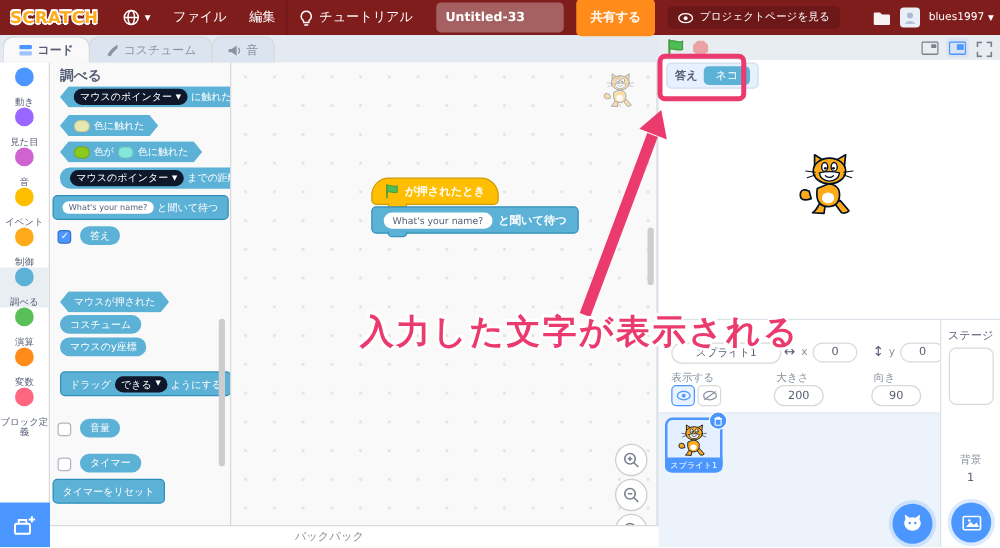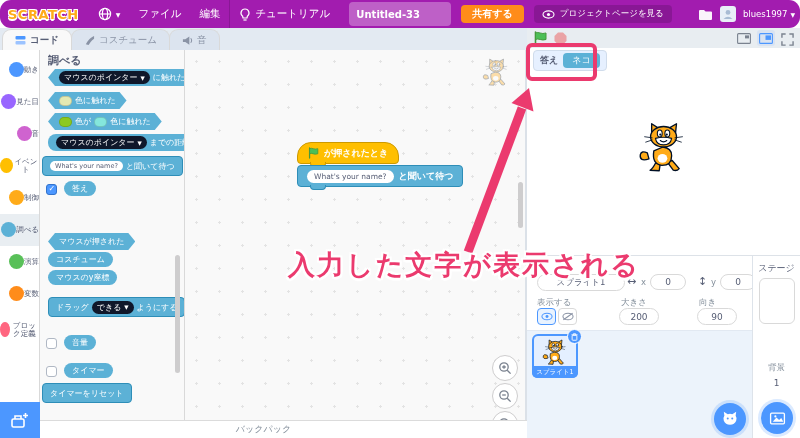--- a/index.html
+++ b/index.html
@@ -2,45 +2,45 @@
 <html><head>
 <meta charset="utf-8">
 <style>
   * { margin:0; padding:0; box-sizing:border-box; }
   html,body { width:800px; height:438px; }
   body { font-family:"DejaVu Sans","Liberation Sans",sans-serif; color:#575E75; }
   .app { position:relative; width:800px; height:438px; background:#fff; overflow:hidden; }
   .abs { position:absolute; }
 
   
-  .topbar { left:0; top:0; width:800px; height:28px; background:#a21caf; display:flex; align-items:center; color:#fff; z-index:20;border-radius:11px; }
+  .topbar { left:0; top:0; width:800px; height:28px; background:#7f1d1d; display:flex; align-items:center; color:#fff; z-index:20; }
   .logo { margin:0 10px 0 8px; font-size:13px; font-weight:700; letter-spacing:.5px; color:#FFAB19;
           text-shadow:-1px -1px 0 #fff,1px -1px 0 #fff,-1px 1px 0 #fff,1px 1px 0 #fff,0 2px 0 #fff; }
   .menu-item { padding:0 9px; height:28px; display:flex; align-items:center; gap:4px; font-size:10.5px; white-space:nowrap; }
   .tb-sep { width:1px; height:28px; background:rgba(0,0,0,.15); }
   .name-input { width:102px; height:18px; margin:0 10px; border:none; border-radius:4px; background:rgba(255,255,255,.3);
                 color:#fff; font-size:10px; font-weight:600; padding:12px 7px; font-family:inherit; }
-  .share-btn { background:#FF8C1A; border-radius:4px; height:18px; padding:0 11px; display:flex; align-items:center;
+  .share-btn { background:#FF8C1A; border-radius:4px; height:30px; padding:0 11px; display:flex; align-items:center;
                font-size:10px; font-weight:600; white-space:nowrap; }
   .proj-btn { margin-left:10px; background:rgba(0,0,0,.15); border-radius:4px; height:18px; padding:0 8px; display:flex;
               align-items:center; gap:5px; font-size:8.5px; white-space:nowrap; }
   .tb-right { margin-left:auto; display:flex; align-items:center; gap:7px; padding-right:5px; }
   .avatar { width:16px; height:16px; border-radius:3px; background:#E8EFF7; display:flex; align-items:center; justify-content:center; }
   .user { font-size:8.5px; display:flex; align-items:center; gap:3px; white-space:nowrap; }
   .caret-down { font-size:6px; }
 
   
   .tabstrip { left:0; top:28px; width:527px; height:22px; background:#E3EAF2; display:flex; align-items:flex-end; padding-left:2px; z-index:5; }
   .tab { height:21px; display:flex; align-items:center; gap:4px; padding:0 12px; font-size:9.5px; color:#8A93A5;
          background:#DCE4EF; border:1px solid #D9D9D9; border-bottom:none; border-radius:9px 9px 0 0; margin-right:-1px; }
   .tab.active { background:#F9F9F9; color:#575E75; font-weight:600; z-index:2; }
 
   
   .catcol { left:0; top:50px; width:40px; height:370px; background:#fff; border-right:1px solid #D9D9D9; padding-top:4px; }
-  .cat-item { width:100%; height:32px; display:flex; align-items:center; justify-content:flex-end; }
+  .cat-item { width:100%; height:32px; display:flex; flex-direction:column; align-items:center; justify-content:space-between; }
   .cat-item.selected { background:#E9EEF2; }
   .cat-dot { width:15px; height:15px; border-radius:50%; margin-bottom:2px; }
   .cat-label { font-size:7.5px; line-height:8px; text-align:center; color:#575E75; }
   .ext-btn { left:0; top:402px; width:40px; height:36px; background:#4C97FF; display:flex; align-items:center; justify-content:center; z-index:15; }
 
   
   .palette { left:40px; top:50px; width:145px; height:370px; background:#F9F9F9; border-right:1px solid #D9D9D9; overflow:hidden; z-index:4; }
   .pal-header { position:absolute; left:8px; top:3px; font-size:11px; font-weight:700; color:#575E75; }
   .blk { position:absolute; display:inline-flex; align-items:center; gap:3px; color:#fff; font-size:8px; white-space:nowrap; }
   .sens { background:#5CB1D6; }

